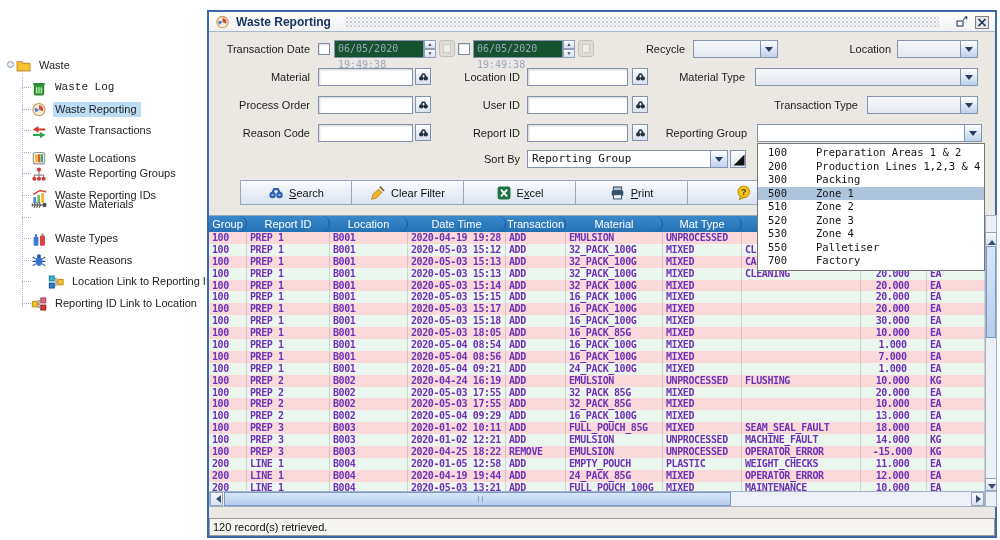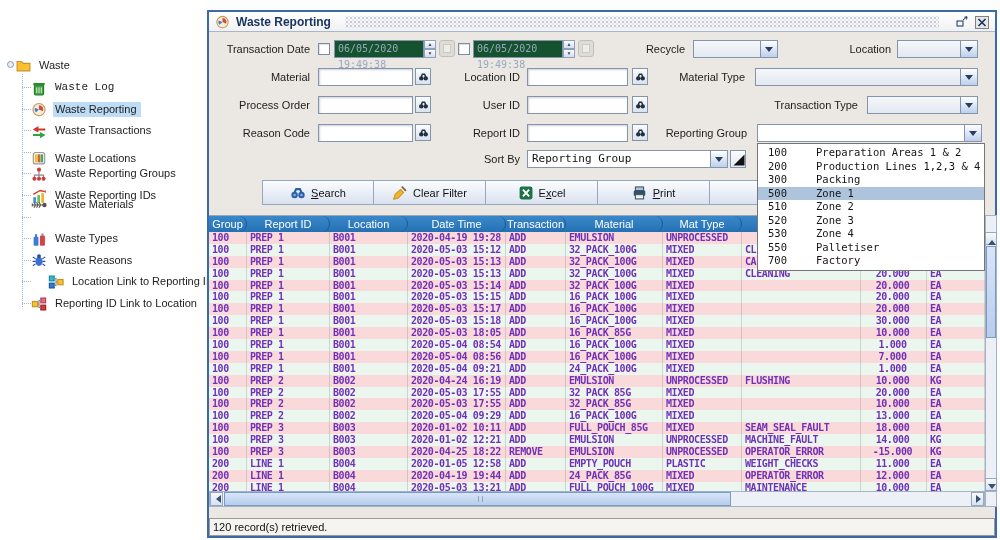--- a/index.html
+++ b/index.html
@@ -329,21 +329,21 @@
       <div class="combo white" style="left:318px; top:118px; width:201px;">
           <span class="val">Reporting Group</span>
           <span class="arrow"></span>
         </div>
       <span class="sortbtn" style="left:521px; top:118px;">
           <svg width="14" height="14" viewBox="0 0 14 14">
             <polygon points="1.5,12.5 12.5,12.5 12.5,1.5" fill="#111"></polygon>
           </svg>
         </span>
 
-      <div class="toolbar" style="left:53px; top:148px;" id="toolbar">
+      <div class="toolbar" style="left:31px; top:148px;" id="toolbar">
           <div class="tbtn">
             <svg width="15" height="15" viewBox="0 0 14 14">
               <circle cx="4.3" cy="9.4" r="3" fill="#2C5FA8"></circle>
               <circle cx="10.7" cy="9.4" r="3" fill="#2C5FA8"></circle>
               <circle cx="4.3" cy="9.4" r="1.2" fill="#7FB2E8"></circle>
               <circle cx="10.7" cy="9.4" r="1.2" fill="#7FB2E8"></circle>
               <path d="M4.3 6.8 L5.8 3.8 h3.4 L10.7 6.8" stroke="#2C5FA8" stroke-width="2" fill="none"></path>
             </svg>
             <span><u>S</u>earch</span>
           </div>

